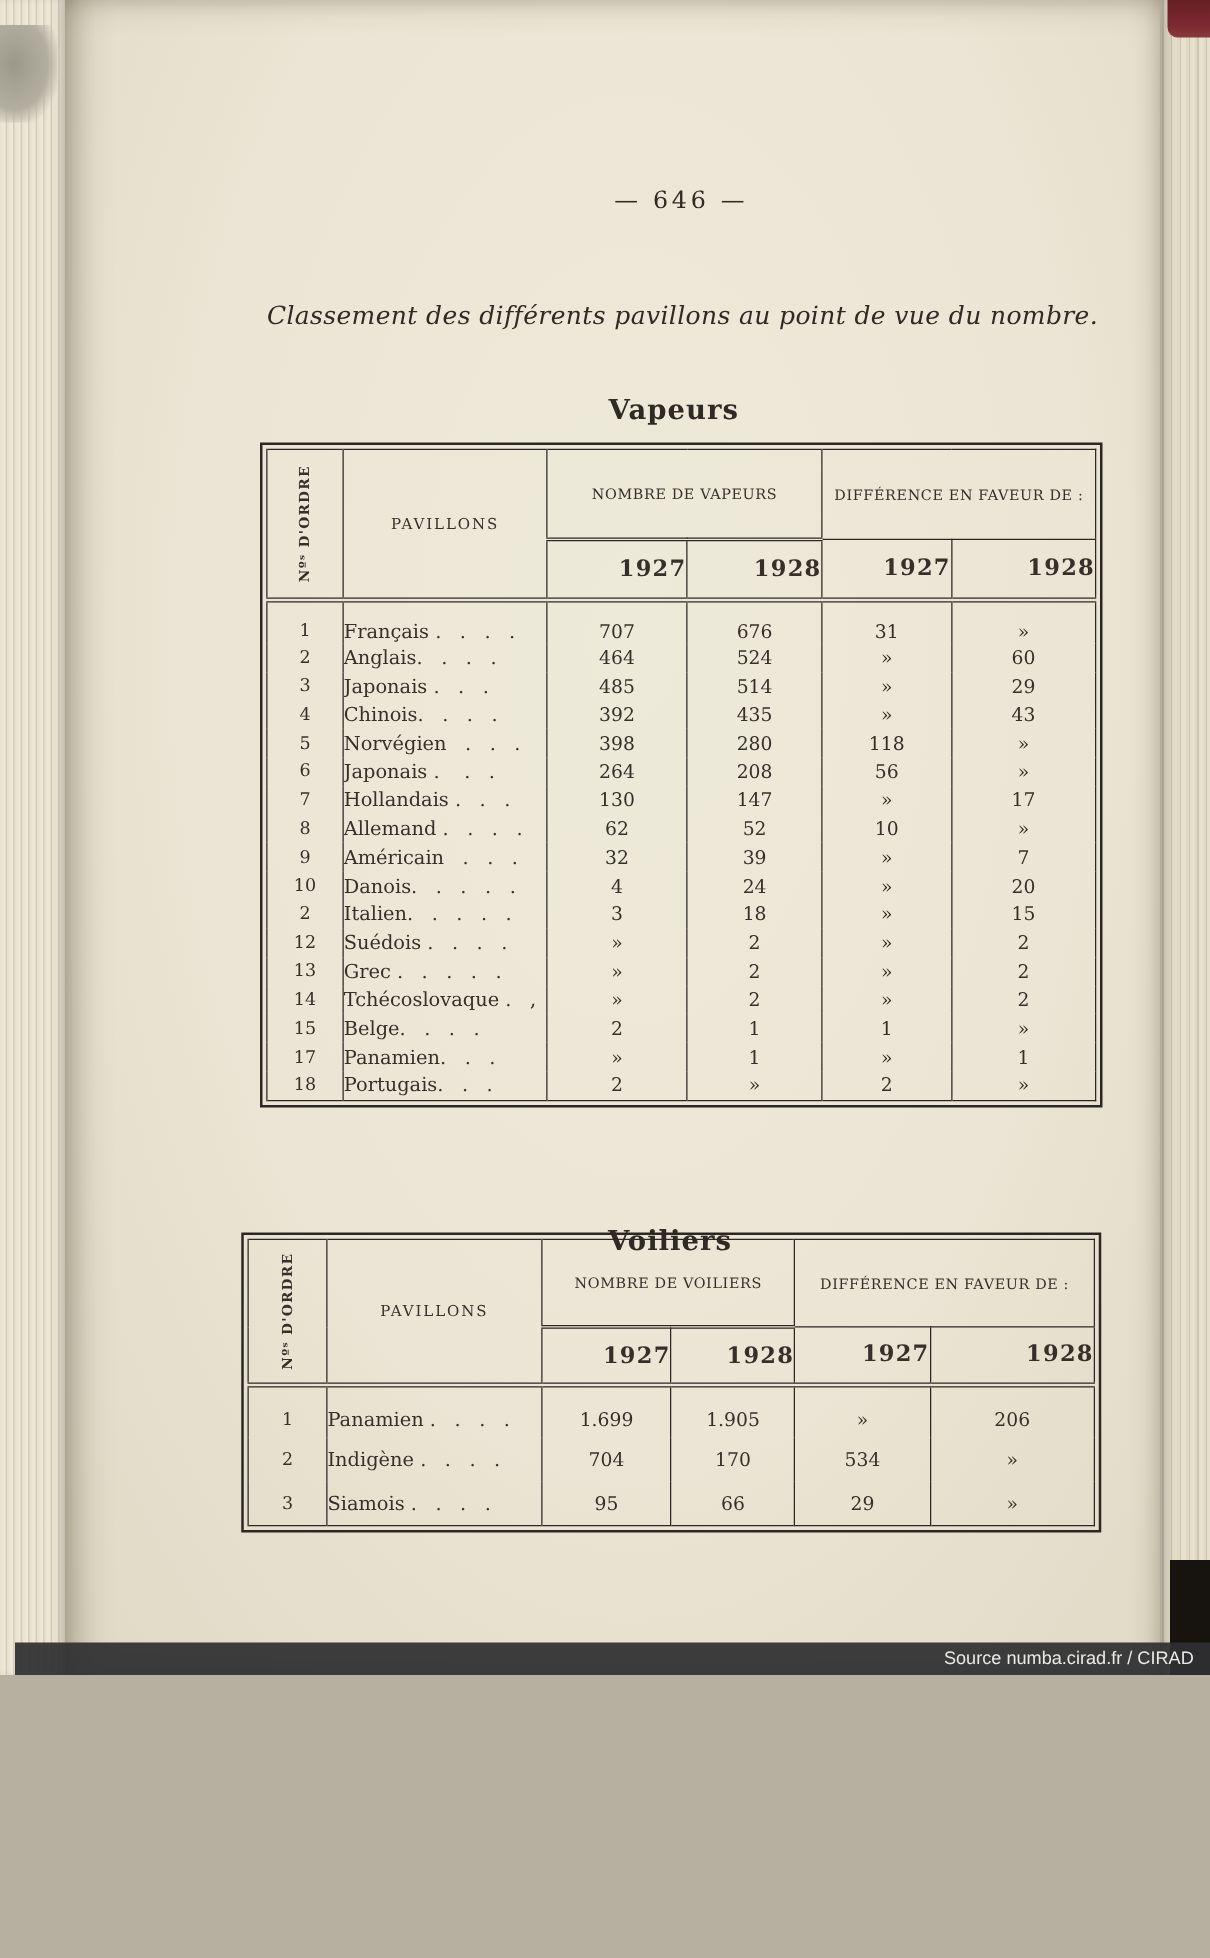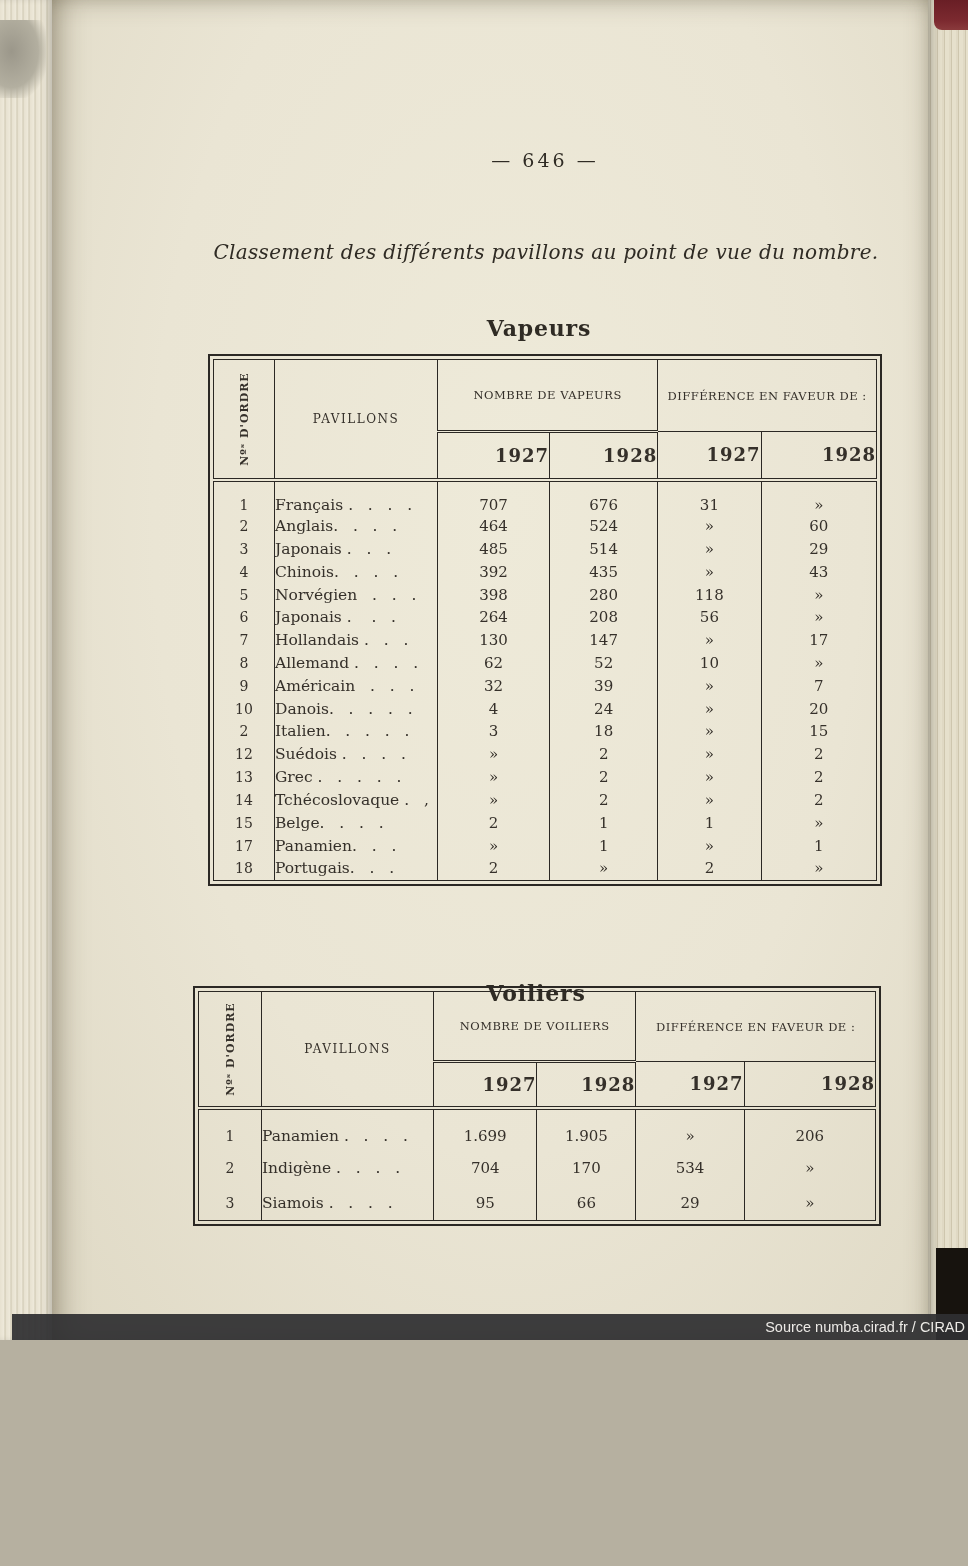--- a/index.html
+++ b/index.html
@@ -93,21 +93,21 @@
   .t-voi tbody tr:first-child td { padding-top:12px; }
   .td-ord { font-size:14px; text-align:center; }
   .td-pav { font-size:15.5px; text-align:left; padding-left:0; white-space:pre; overflow:hidden; }
   .td-num { font-size:15px; text-align:center; }
   tfoot td { height:auto; }
   
   .footer-bar {
     position:absolute; left:12px; right:0; bottom:0; height:26px;
     background:rgba(47,47,49,0.93); color:#eceae6;
     font-family:"Liberation Sans",sans-serif; font-size:14.5px; line-height:26px;
-    text-align:right; padding-right:3px; z-index:9;
+    text-align:right; padding-right:13px; z-index:9;
   }
 </style>
 </head>
 <body>
 
 <div class="stage">
 
   <div class="book-left"></div>
   <div class="left-top-patch"></div>
 

